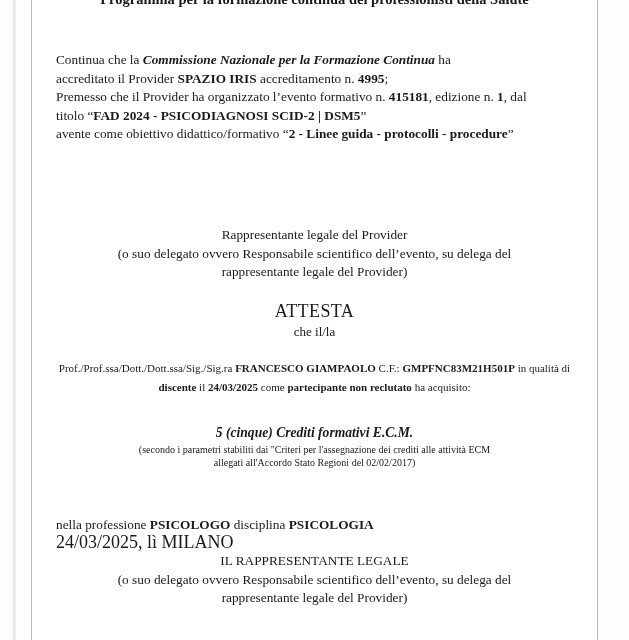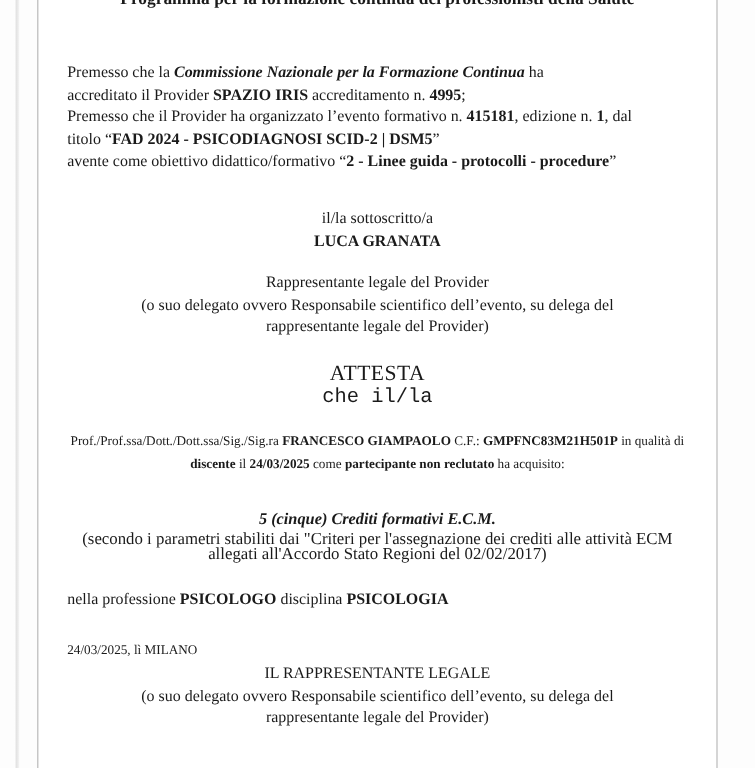--- a/index.html
+++ b/index.html
@@ -80,73 +80,68 @@
   .sottoscritto {
     font-size: 13.3px;
     line-height: 18.6px;
   }
   .attesta-word {
     font-size: 18px;
     line-height: 22px;
     letter-spacing: 0.4px;
   }
   .che-illa {
-    font-size: 17px;
+    font-size: 13px;
     line-height: 18px;
-    font-family: Liberation Mono, monospace;
   }
   .person-block {
     font-size: 11px;
     line-height: 18.6px;
   }
   .crediti {
     font-size: 13.6px;
     font-weight: bold;
     line-height: 18px;
   }
   .crediti-note {
-    font-size: 14px;
+    font-size: 10px;
     line-height: 13.2px;
   }
   .professione {
     font-size: 13.3px;
     line-height: 18px;
   }
   .datalineblk {
-    font-size: 11px;
+    font-size: 18px;
     line-height: 18px;
   }
   .rappresentante {
     font-size: 13.3px;
     line-height: 18.6px;
   }
 </style>
 </head>
 <body>
 
 <div id="viewer">
 
   <div class="gutter-strip left"></div>
 
   <div class="page">
 
     <div class="doc-title">Programma per la formazione continua dei professionisti della Salute</div>
 
     <div class="block para-left" style="top:51px;">
-      <div><span>Premesso che la </span><span class="bi">Commissione Nazionale per la Formazione Continua</span><span> ha</span></div>
+      <div><span>Continua che la </span><span class="bi">Commissione Nazionale per la Formazione Continua</span><span> ha</span></div>
       <div><span>accreditato il Provider </span><span class="b">SPAZIO IRIS</span><span> accreditamento n. </span><span class="b">4995</span><span>;</span></div>
       <div><span>Premesso che il Provider ha organizzato l’evento formativo n. </span><span class="b">415181</span><span>, edizione n. </span><span class="b">1</span><span>, dal</span></div>
       <div><span>titolo “</span><span class="b">FAD 2024 - PSICODIAGNOSI SCID-2 | DSM5</span><span>”</span></div>
       <div><span>avente come obiettivo didattico/formativo “</span><span class="b">2 - Linee guida - protocolli - procedure</span><span>”</span></div>
     </div>
 
-    <div class="block center sottoscritto" style="top:173px;">
-      <div>il/la sottoscritto/a</div>
-      <div class="b">LUCA GRANATA</div>
-    </div>
 
     <div class="block center sottoscritto" style="top:226px;">
       <div>Rappresentante legale del Provider</div>
       <div>(o suo delegato ovvero Responsabile scientifico dell’evento, su delega del</div>
       <div>rappresentante legale del Provider)</div>
     </div>
 
     <div class="block center attesta-word" style="top:300px;">ATTESTA</div>
     <div class="block center che-illa" style="top:323px;">che il/la</div>
 
@@ -155,21 +150,21 @@
       <span class="b">GMPFNC83M21H501P</span><span> in qualità di </span><span class="b">discente</span><span> il </span><span class="b">24/03/2025</span><span> come </span><span class="b">partecipante non</span>
       <span class="b">reclutato</span><span> ha acquisito:</span>
     </div>
 
     <div class="block center crediti" style="top:424px;font-style:italic;">5 (cinque) Crediti formativi E.C.M.</div>
     <div class="block center crediti-note" style="top:443px;">
       <div>(secondo i parametri stabiliti dai "Criteri per l'assegnazione dei crediti alle attività ECM</div>
       <div>allegati all'Accordo Stato Regioni del 02/02/2017)</div>
     </div>
 
-    <div class="block para-left professione" style="top:490px;">
+    <div class="block para-left professione" style="top:516px;">
       <span>nella professione </span><span class="b">PSICOLOGO</span><span> disciplina </span><span class="b">PSICOLOGIA</span>
     </div>
 
     <div class="block para-left datalineblk" style="top:533px;">24/03/2025, lì MILANO</div>
 
     <div class="block center rappresentante" style="top:552px;">
       <div>IL RAPPRESENTANTE LEGALE</div>
       <div>(o suo delegato ovvero Responsabile scientifico dell’evento, su delega del</div>
       <div>rappresentante legale del Provider)</div>
     </div>

